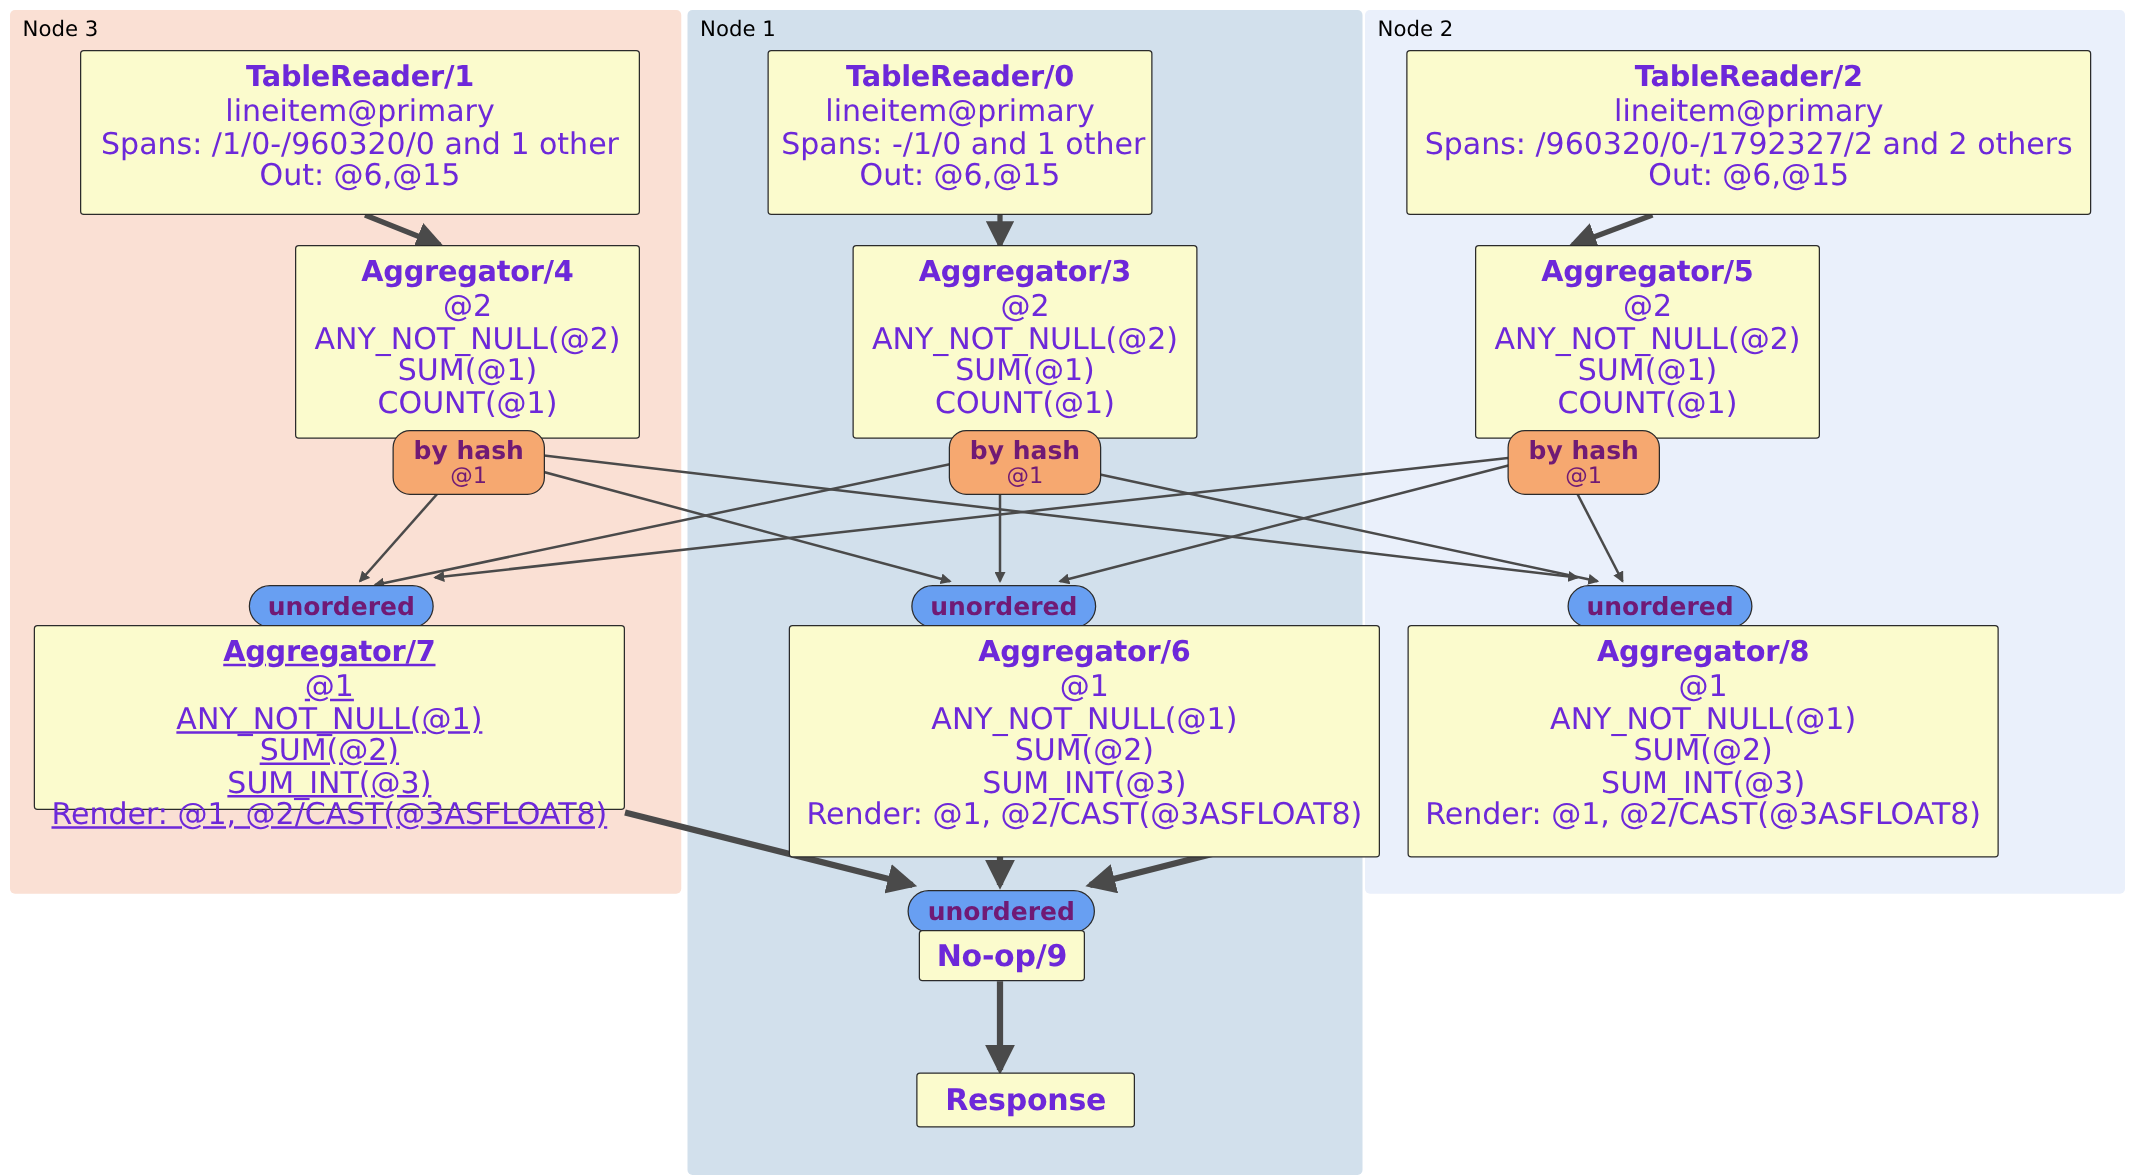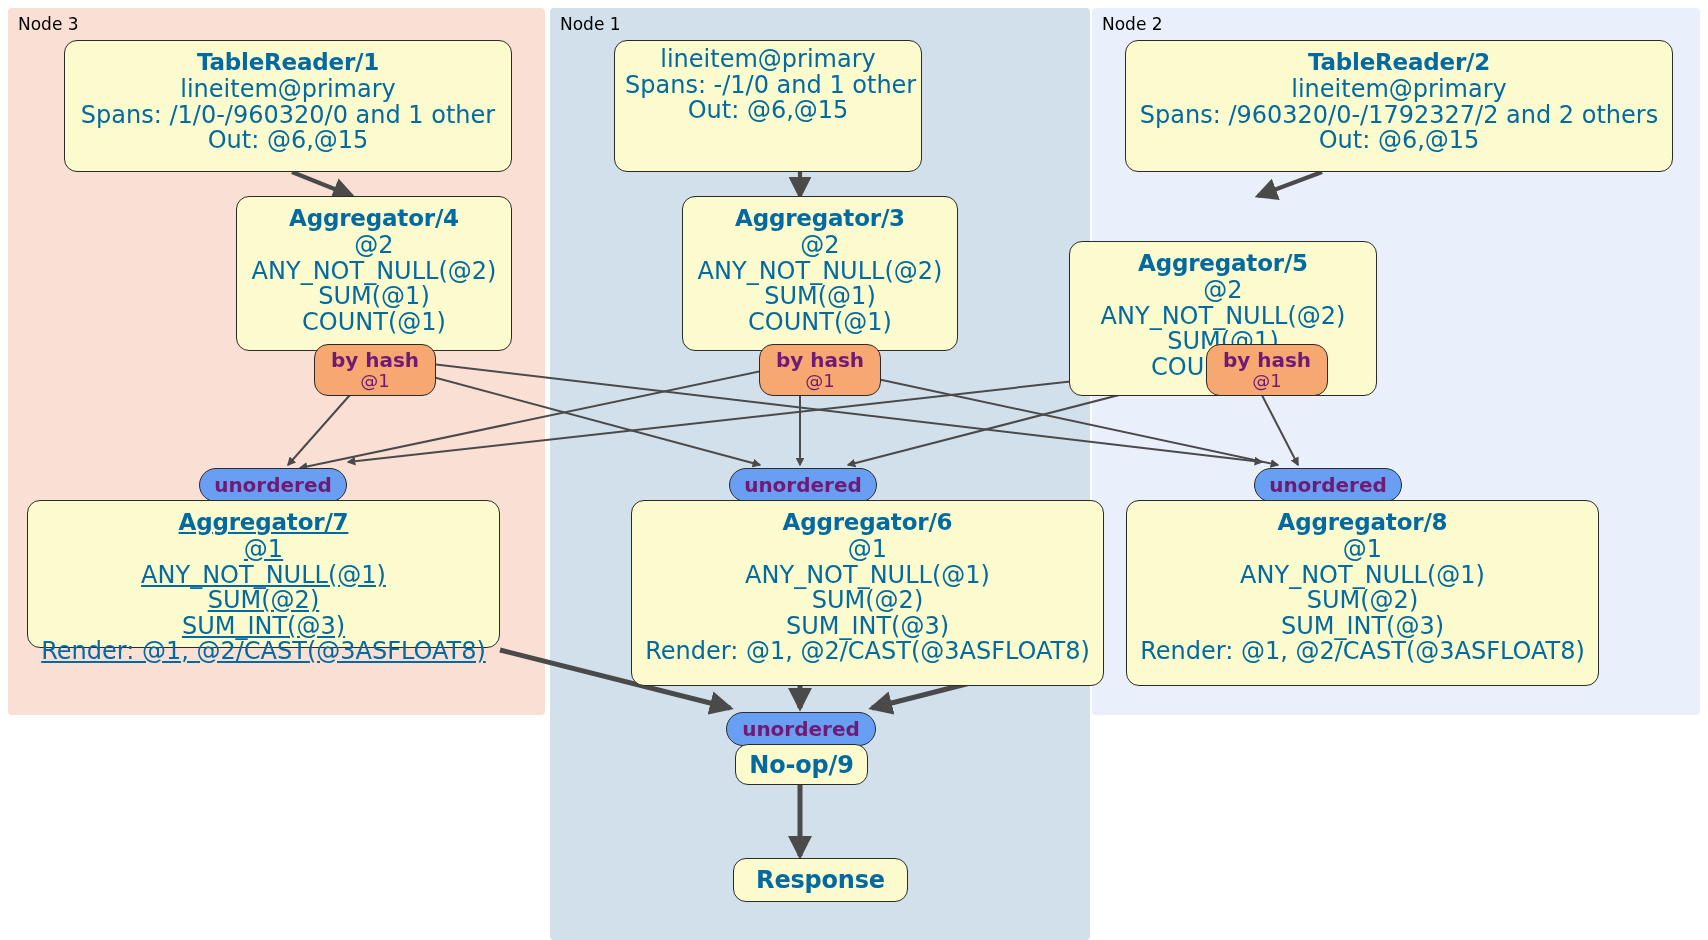--- a/index.html
+++ b/index.html
@@ -43,26 +43,26 @@
     height: 940px;
     pointer-events: none;
   }
 
   
   .proc-box {
     position: absolute;
     box-sizing: border-box;
     background: #fbfbcd;
     border: 1.6px solid #2b2b2b;
-    border-radius: 13px;
+    border-radius: 3px;
     text-align: center;
     padding: 6px 10px 8px 10px;
     font-size: 20px;
     line-height: 25px;
-    color: #0369a1;
+    color: #6d28d9;
     white-space: nowrap;
   }
   .proc-title {
     font-weight: bold;
     font-size: 23px;
     line-height: 30px;
     letter-spacing: -0.2px;
   }
   .proc-line {
     font-size: 24px;
@@ -190,20 +190,21 @@
   </svg>
 
   <div class="proc-box" style="left:64px; top:40px; width:448px; height:132px;">
     <div class="proc-title">TableReader/1</div>
     <div class="proc-line">lineitem@primary</div>
     <div class="proc-line">Spans: /1/0-/960320/0 and 1 other</div>
     <div class="proc-line">Out: @6,@15</div>
   </div>
 
   <div class="proc-box" style="left:614px; top:40px; width:308px; height:132px;">
+    <div class="proc-title">TableReader/0</div>
     <div class="proc-line">lineitem@primary</div>
     <div class="proc-line">Spans: -/1/0 and 1 other</div>
     <div class="proc-line">Out: @6,@15</div>
   </div>
 
   <div class="proc-box" style="left:1125px; top:40px; width:548px; height:132px;">
     <div class="proc-title">TableReader/2</div>
     <div class="proc-line">lineitem@primary</div>
     <div class="proc-line">Spans: /960320/0-/1792327/2 and 2 others</div>
     <div class="proc-line">Out: @6,@15</div>
@@ -218,21 +219,21 @@
   </div>
 
   <div class="proc-box" style="left:682px; top:196px; width:276px; height:155px;">
     <div class="proc-title">Aggregator/3</div>
     <div class="proc-line">@2</div>
     <div class="proc-line">ANY_NOT_NULL(@2)</div>
     <div class="proc-line">SUM(@1)</div>
     <div class="proc-line">COUNT(@1)</div>
   </div>
 
-  <div class="proc-box" style="left:1069px; top:196px; width:308px; height:155px;margin-top:45px;">
+  <div class="proc-box" style="left:1180px; top:196px; width:276px; height:155px;">
     <div class="proc-title">Aggregator/5</div>
     <div class="proc-line">@2</div>
     <div class="proc-line">ANY_NOT_NULL(@2)</div>
     <div class="proc-line">SUM(@1)</div>
     <div class="proc-line">COUNT(@1)</div>
   </div>
 
   <div class="pill pill-hash" style="left:314px; top:344px; width:122px; height:52px;">
     <div class="pill-label">by hash</div>
     <div class="pill-sub">@1</div>

